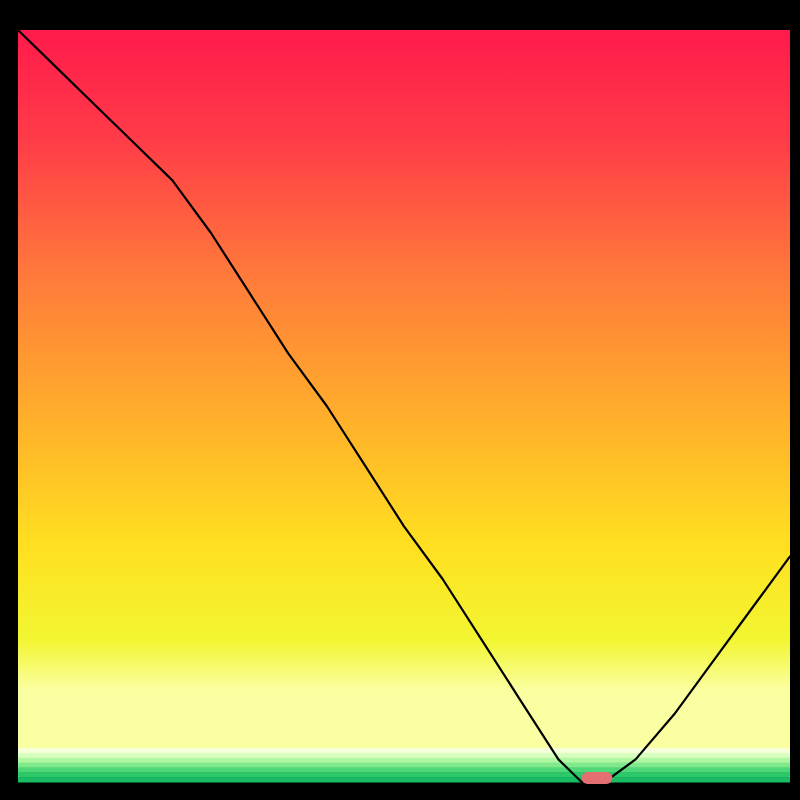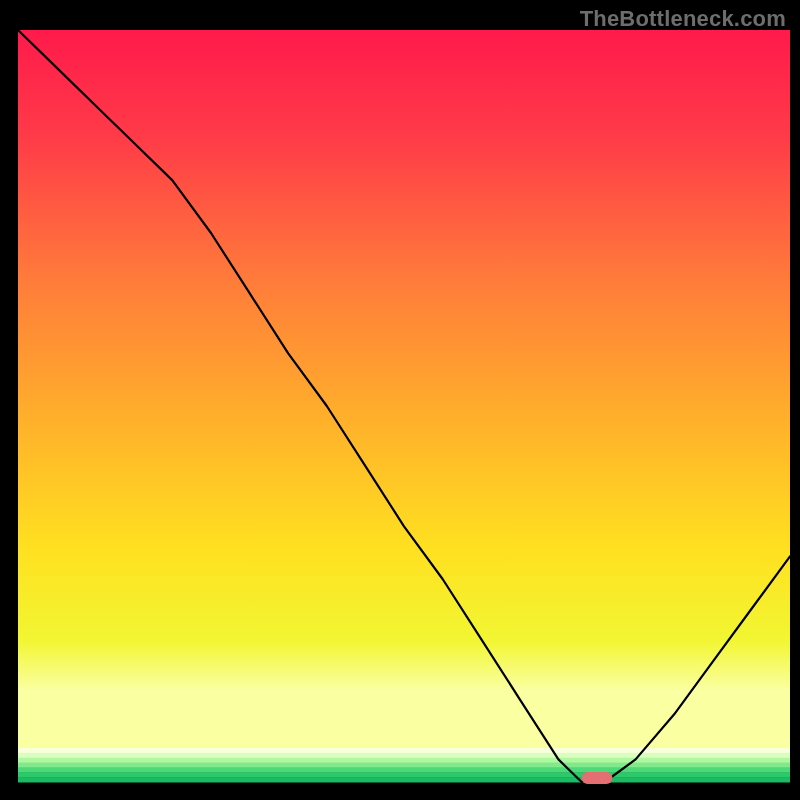--- a/index.html
+++ b/index.html
@@ -32,21 +32,20 @@
     top: 0;
     width: 800px;
     height: 800px;
     display: block;
   }
 </style>
 </head>
 <body>
 
 <div class="frame">
-  <div class="watermark">TheBottleneck.com</div>
 
   <svg class="plot" viewBox="0 0 800 800" preserveAspectRatio="none">
     <defs>
       <linearGradient id="bg-grad" x1="0" y1="0" x2="0" y2="1">
 
       <stop offset="0%" stop-color="#ff1a4b"></stop>
           <stop offset="15%" stop-color="#ff3b48"></stop>
           <stop offset="35%" stop-color="#ff7c3a"></stop>
           <stop offset="55.00000000000001%" stop-color="#ffb22a"></stop>
           <stop offset="72%" stop-color="#ffe020"></stop>

